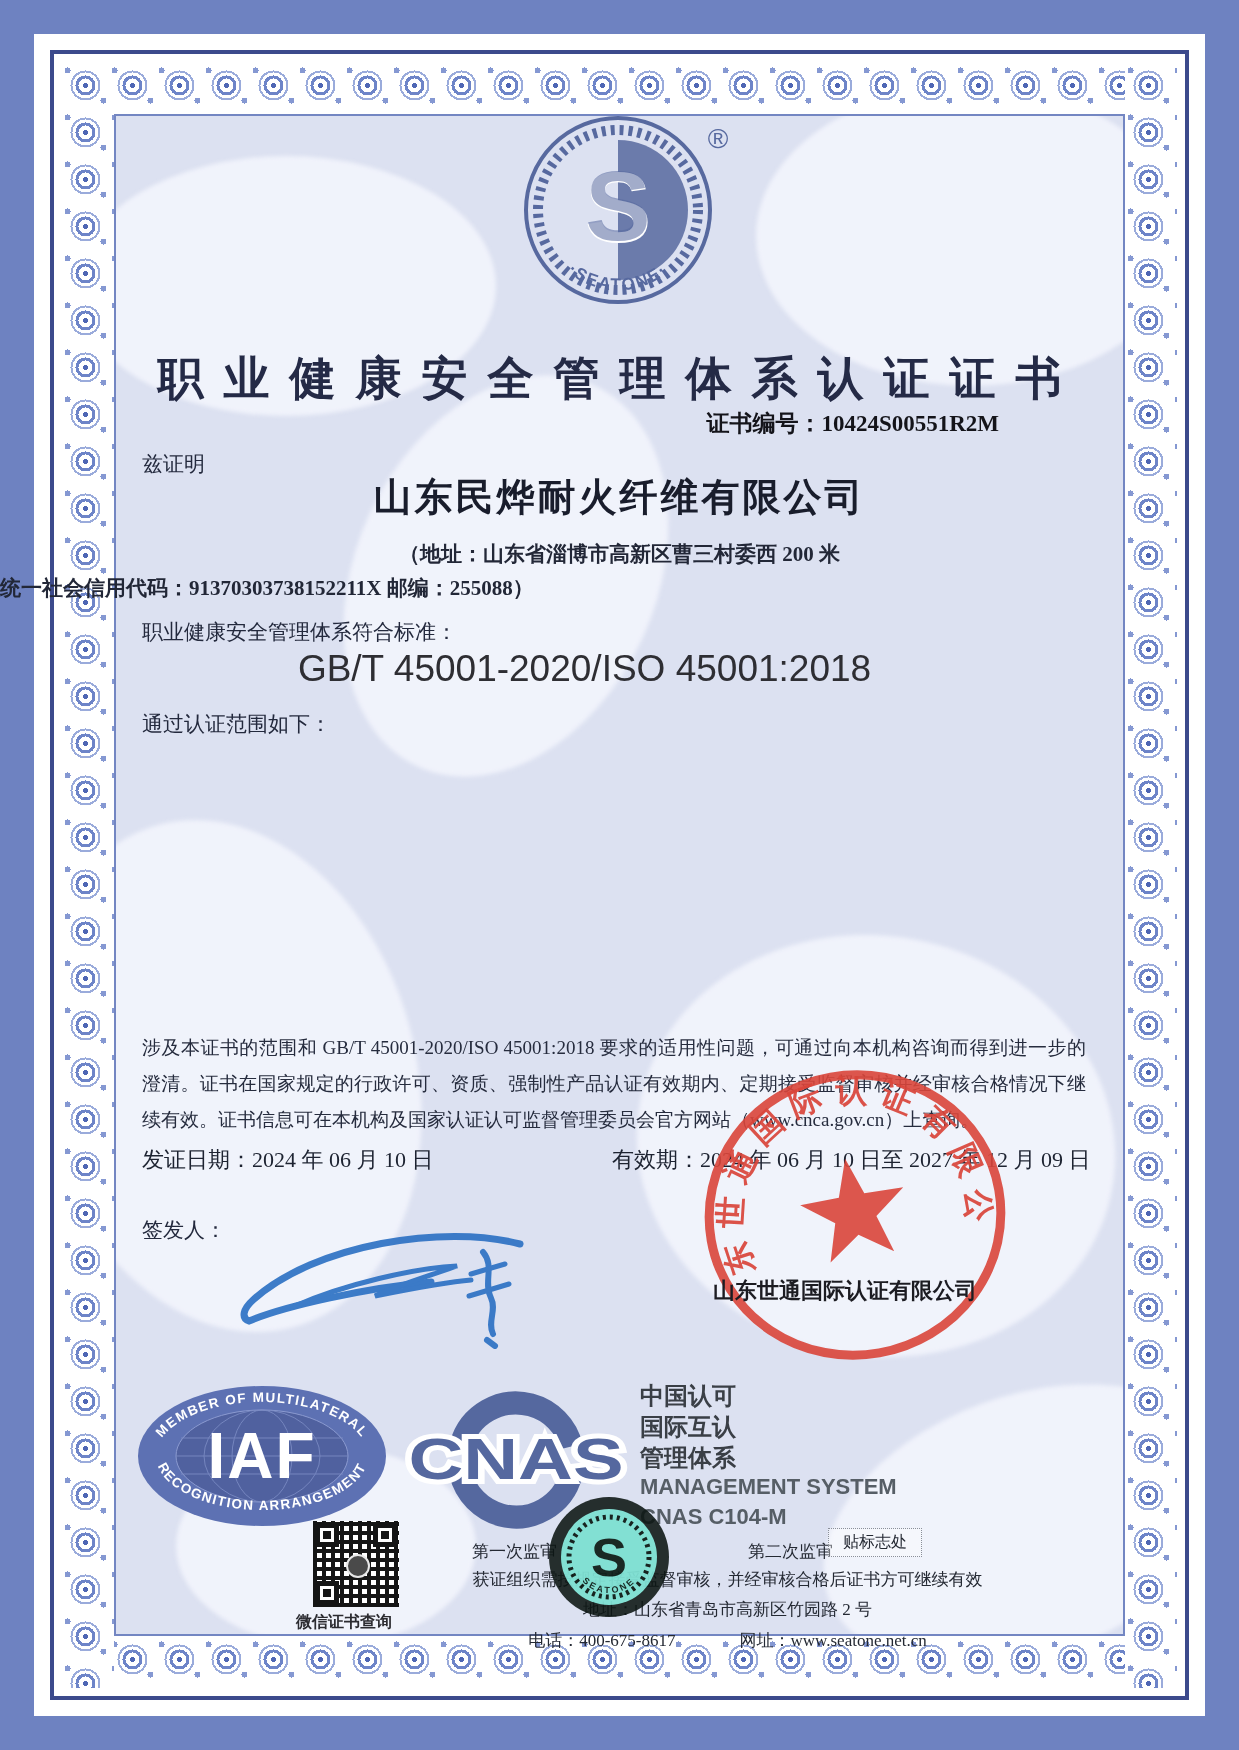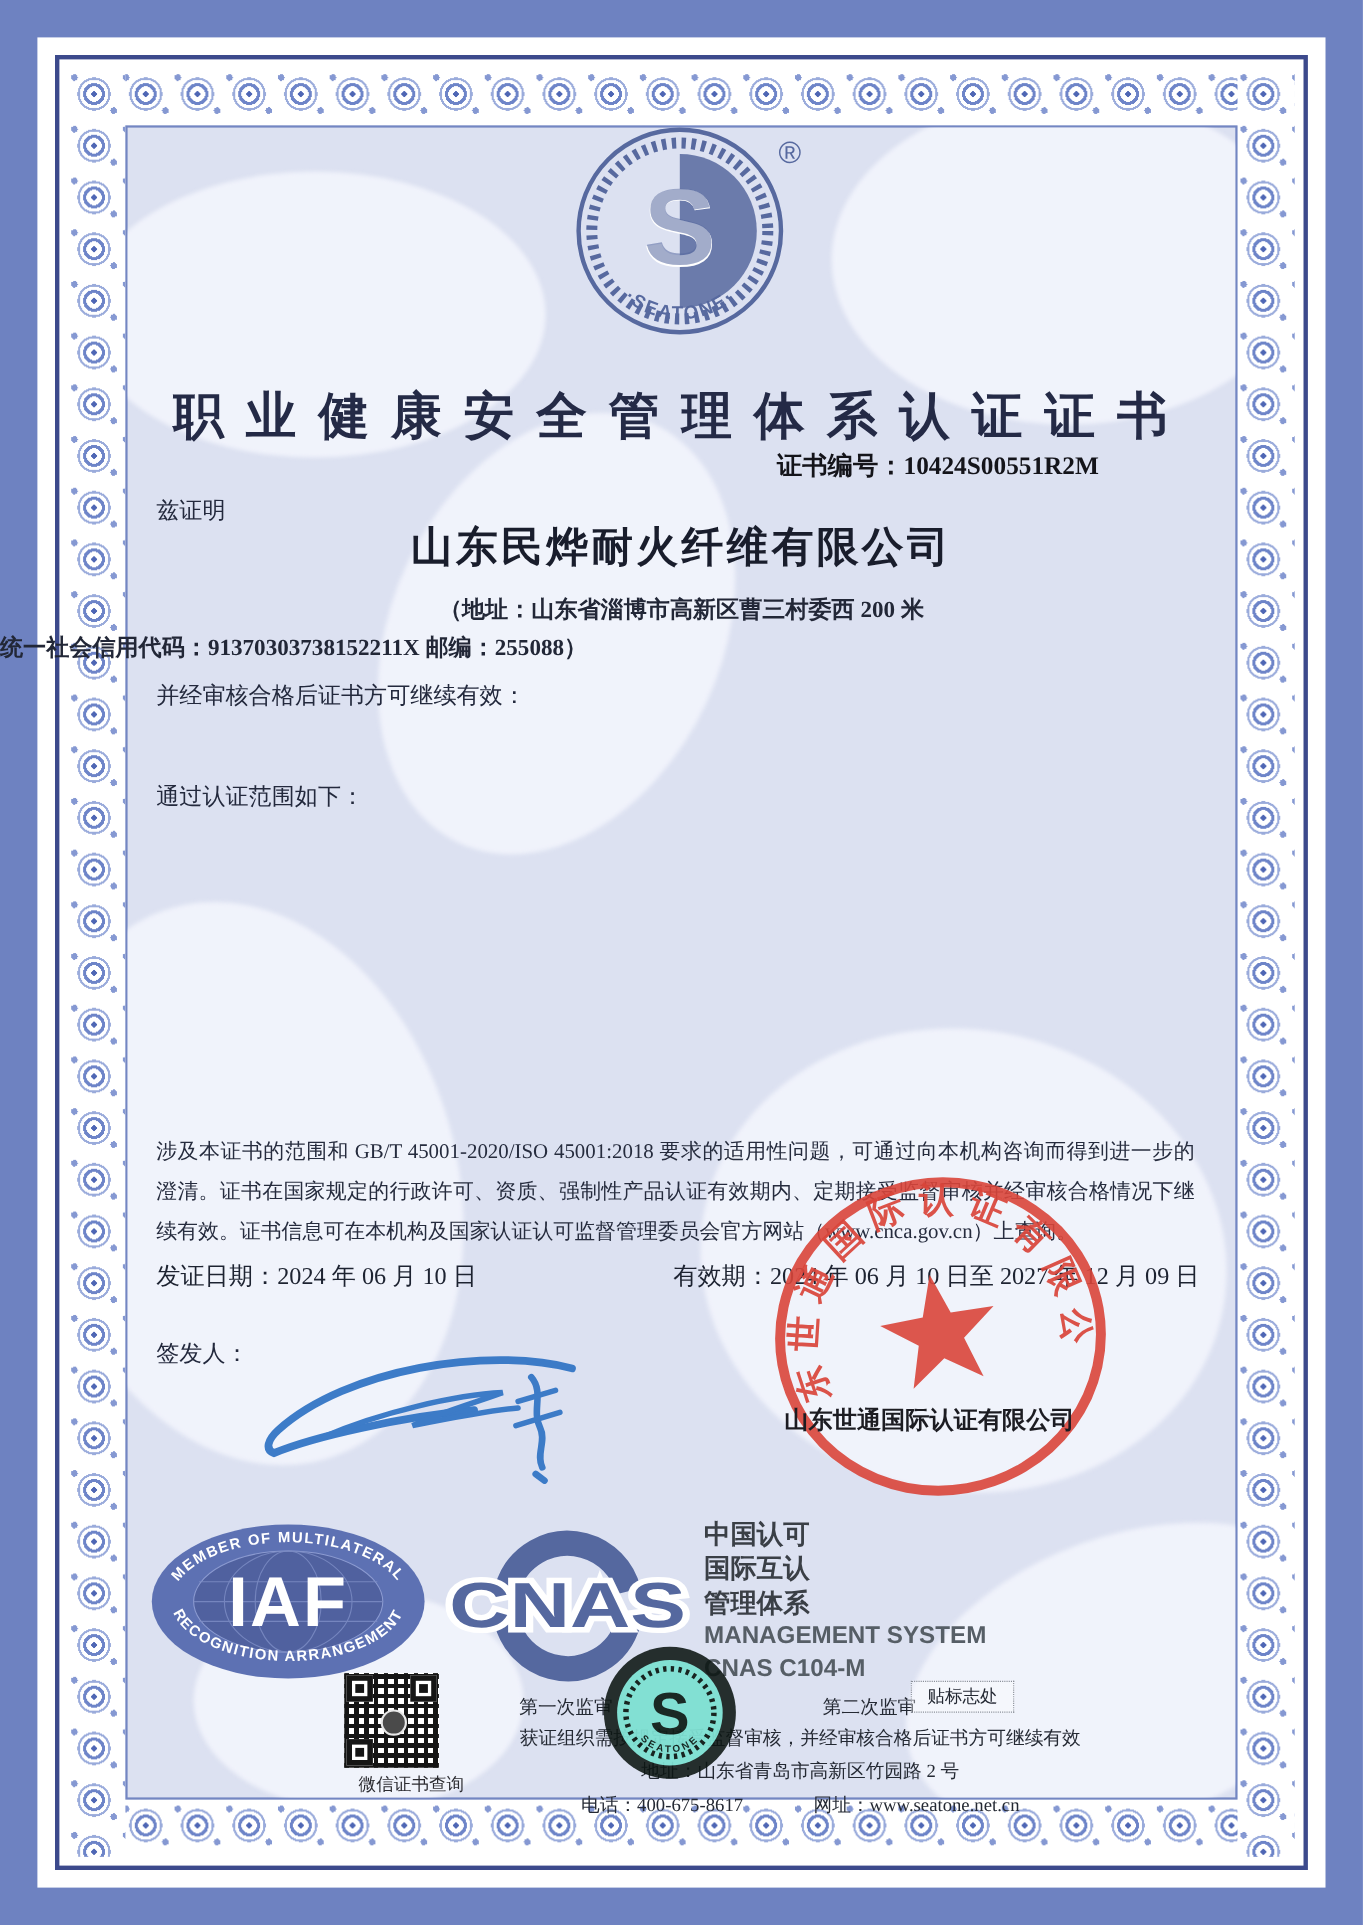--- a/index.html
+++ b/index.html
@@ -45,21 +45,21 @@
            font-family:"Liberation Sans",sans-serif;font-weight:bold;}
   .mgmt{left:640px;top:1474px;font-size:22px;color:#565e66;font-family:"Liberation Sans",sans-serif;font-weight:bold;}
   .cnascode{left:640px;top:1504px;font-size:22px;color:#565e66;font-family:"Liberation Sans",sans-serif;font-weight:bold;}
   .qr{left:313px;top:1521px;width:86px;height:86px;background:#fff;
       background-image:repeating-linear-gradient(0deg,#151515 0 4px,transparent 4px 9px),
                        repeating-linear-gradient(90deg,#151515 0 4px,#fff 4px 9px);}
   .finder{position:absolute;width:14px;height:14px;border:5px solid #151515;background:#fff;}
   .finder:after{content:"";position:absolute;left:3px;top:3px;width:8px;height:8px;background:#151515;}
   .qrlogo{position:absolute;left:33px;top:33px;width:20px;height:20px;border-radius:50%;
           background:#4a4a4a;border:2px solid #e8e8e8;}
-  .wechat{left:324px;top:1612px;width:100px;text-align:center;font-size:16px;font-weight:normal;color:#2b2b30;}
+  .wechat{left:294px;top:1612px;width:100px;text-align:center;font-size:16px;font-weight:bold;color:#2b2b30;}
   .footerblock{left:420px;top:1536px;width:615px;height:120px;font-size:17px;color:#242933;}
   .f-item{position:absolute;}
   .labelbox{border:1px dotted #8a8f99;padding:3px 14px;background:rgba(255,255,255,.35);}
   .f-row{position:absolute;left:0;right:0;text-align:center;}
   .f-flex{display:flex;justify-content:center;gap:64px;}
   svg text{font-family:"Liberation Sans",sans-serif;}
 </style>
 </head>
 <body>
 
@@ -102,21 +102,22 @@
 
   <div class="abs certno">
     <span>证书编号：</span><span>10424S00551R2M</span>
   </div>
 
   <div class="abs hereby">兹证明</div>
   <div class="abs company">山东民烨耐火纤维有限公司</div>
   <div class="abs addr1">（地址：山东省淄博市高新区曹三村委西 200 米</div>
   <div class="abs addr2">统一社会信用代码：91370303738152211X 邮编：255088）</div>
 
-  <div class="abs stdlabel">并经审核合格后证书方可继续有效：</div>
+  <div class="abs stdlabel">职业健康安全管理体系符合标准：</div>
+  <div class="abs standard">GB/T 45001-2020/ISO 45001:2018</div>
 
   <div class="abs scopelabel">通过认证范围如下：</div>
 
   <div class="abs disclaimer">涉及本证书的范围和 GB/T 45001-2020/ISO 45001:2018 要求的适用性问题，可通过向本机构咨询而得到进一步的澄清。证书在国家规定的行政许可、资质、强制性产品认证有效期内、定期接受监督审核并经审核合格情况下继续有效。证书信息可在本机构及国家认证认可监督管理委员会官方网站（www.cnca.gov.cn）上查询。</div>
 
   <div class="abs issue">
     <span>发证日期：</span><span>2024 年 06 月 10 日</span>
   </div>
   <div class="abs valid">
     <span>有效期：</span><span>2024 年 06 月 10 日至 2027 年 12 月 09 日</span>

